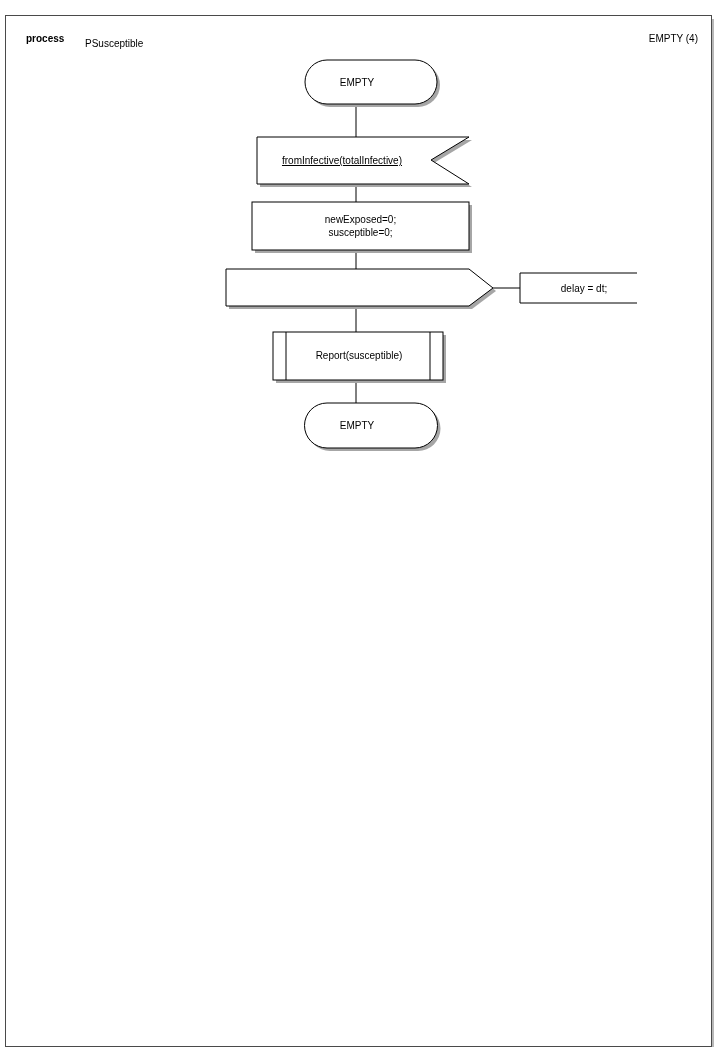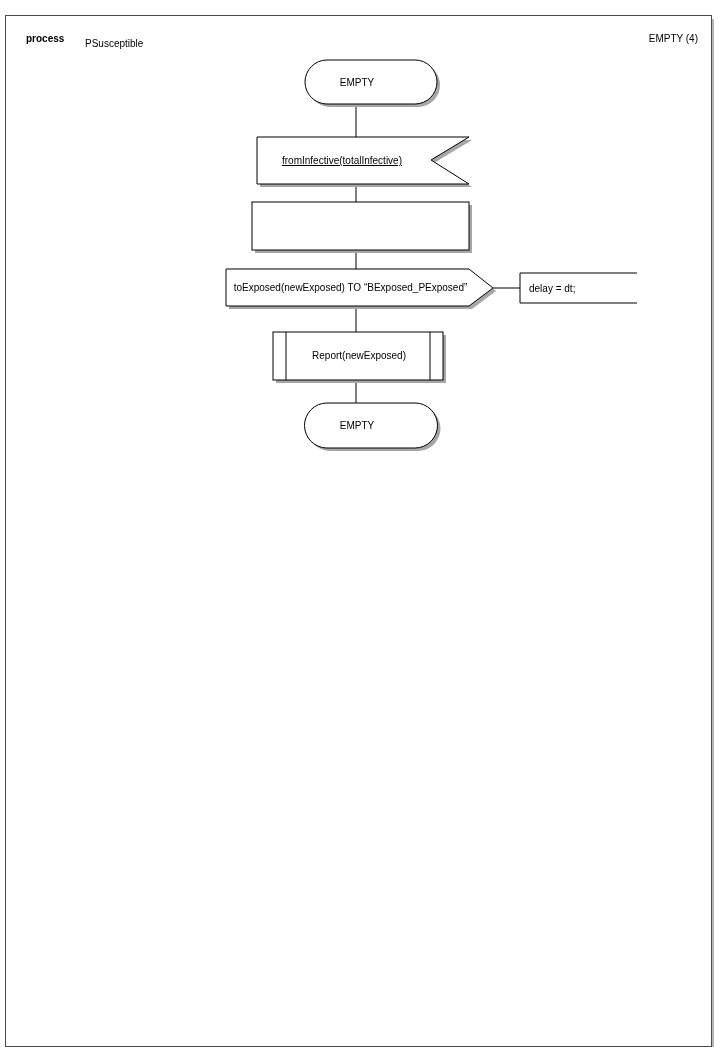--- a/index.html
+++ b/index.html
@@ -98,21 +98,21 @@
   .node-label {
     position: absolute;
     font-size: 10px;
     color: #000000;
     text-align: center;
     line-height: 13px;
     white-space: pre;
     pointer-events: none;
   }
   .label-left {
-    text-align: left;
+    text-align: center;
   }
 </style>
 </head>
 <body>
 
 <div id="page-sheet">
 
   <div id="header-band">
     <div class="hdr-text" id="hdr-process">process</div>
     <div class="hdr-text" id="hdr-name">PSusceptible</div>
@@ -151,23 +151,24 @@
       <line class="inner-bar" x1="424" y1="316" x2="424" y2="364"></line>
 
       <path class="shape-shadow" d="M 321,387 L 409,387 A 22,22 0 0 1 409,432 L 321,432 A 22,22 0 0 1 321,387 Z" transform="translate(3,3)"></path>
       <path class="shape-outline" d="M 321,387 L 409,387 A 22,22 0 0 1 409,432 L 321,432 A 22,22 0 0 1 321,387 Z"></path>
     </svg>
 
     <div class="node-label" style="left:296px; top:60px; width:110px;">EMPTY</div>
 
     <div class="node-label" style="left:256px; top:138px; width:160px;text-decoration:underline;">fromInfective(totalInfective)</div>
 
+    <div class="node-label" style="left:246px; top:197px; width:217px;">newExposed=0;
+susceptible=0;</div>
 
-    <div class="node-label" style="left:222px; top:265px; width:245px;">toExposed(newExposed) TO “BExposed_PExposed”</div>
 
     <div class="node-label label-left" style="left:523px; top:266px; width:110px;">delay = dt;</div>
 
-    <div class="node-label" style="left:282px; top:333px; width:142px;">Report(newExposed)</div>
+    <div class="node-label" style="left:282px; top:333px; width:142px;">Report(susceptible)</div>
 
     <div class="node-label" style="left:296px; top:403px; width:110px;">EMPTY</div>
 
   </div>
 </div>
 
 </body></html>

